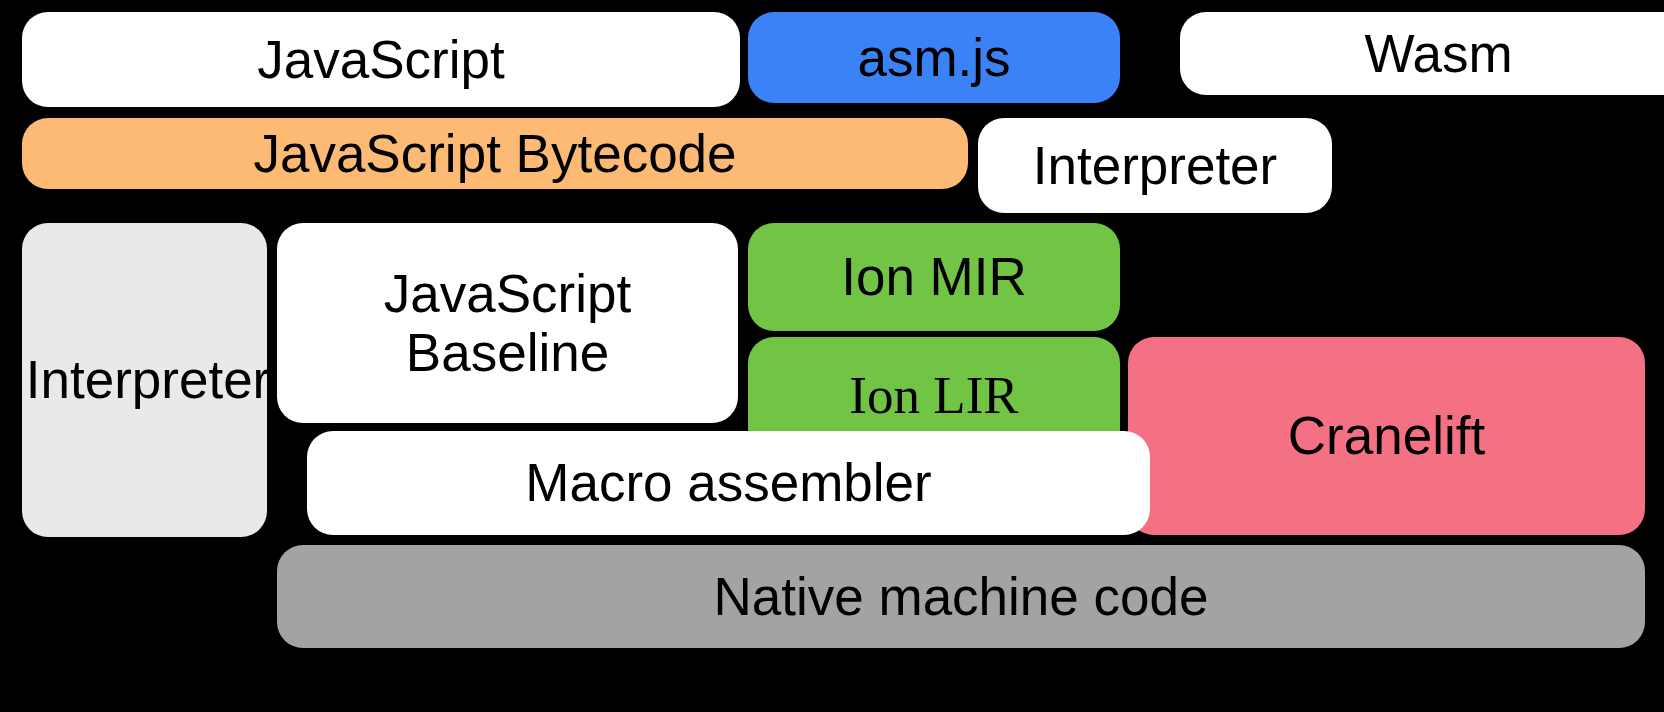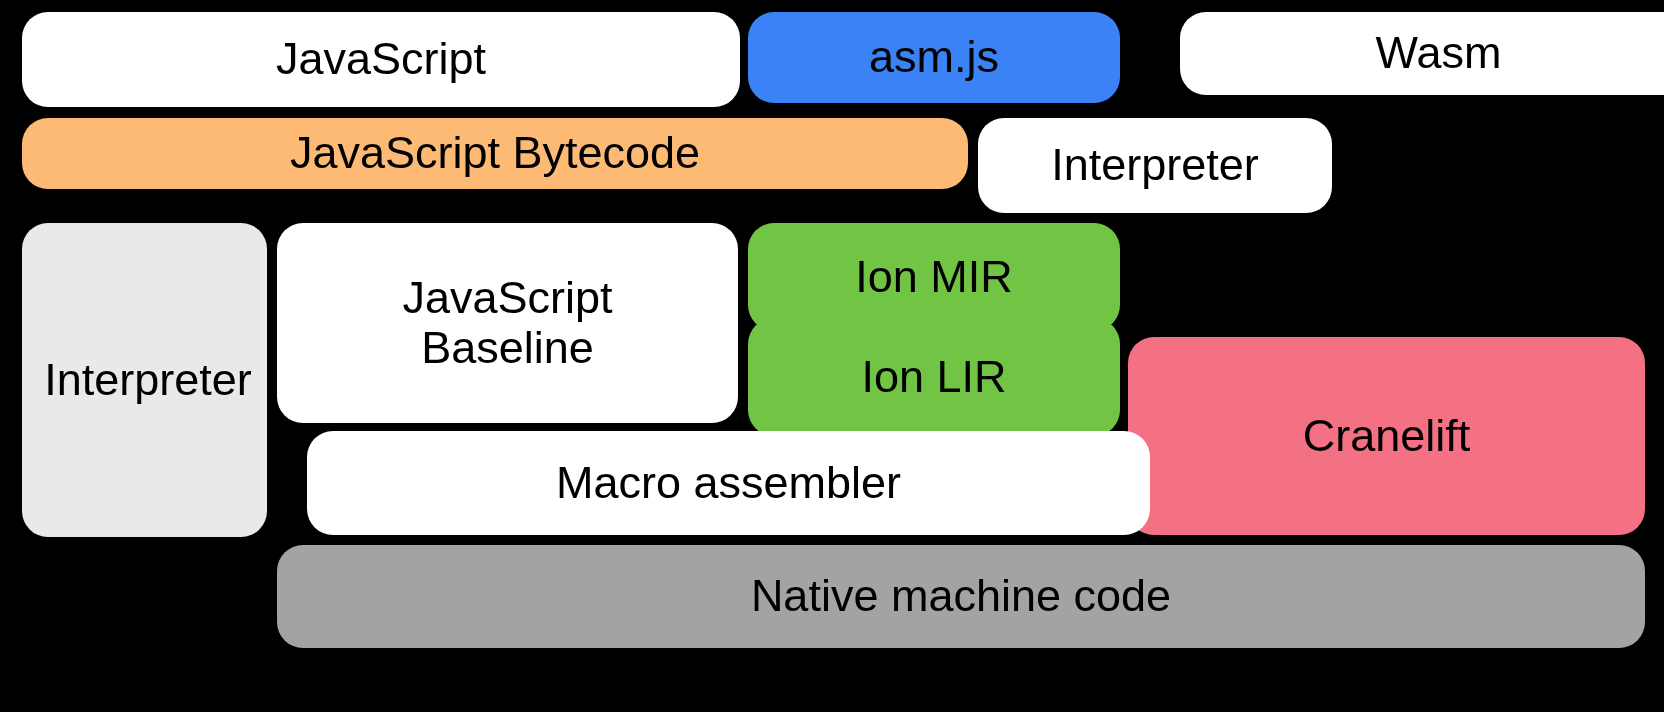--- a/index.html
+++ b/index.html
@@ -17,21 +17,21 @@
   }
   .node {
     position: absolute;
     box-sizing: border-box;
     border-radius: 26px;
     display: flex;
     align-items: center;
     justify-content: center;
     text-align: center;
     color: #000000;
-    font-size: 45px;
+    font-size: 53px;
     font-weight: 400;
     line-height: 1.12;
     letter-spacing: 0px;
     padding: 2px 10px;
     white-space: pre-line;
   }
 </style>
 </head>
 <body style="background: rgb(0, 0, 0);">
 
@@ -47,21 +47,21 @@
 
   <div class="node" style="left: 978px; top: 118px; width: 354px; height: 95px; background: rgb(255, 255, 255);">Interpreter</div>
 
   <div class="node" style="left: 22px; top: 223px; width: 245px; height: 314px; background: rgb(233, 233, 233); padding-left: 17px;">Interpreter</div>
 
   <div class="node" style="left: 277px; top: 223px; width: 461px; height: 200px; background: rgb(255, 255, 255);">JavaScript
 Baseline</div>
 
   <div class="node" style="left: 748px; top: 223px; width: 372px; height: 108px; background: rgb(114, 197, 68);">Ion MIR</div>
 
-  <div class="node" style="left: 748px; top: 318px; width: 372px; height: 118px; background: rgb(114, 197, 68);">Ion LIR</div>
+  <div class="node" style="left: 748px; top: 337px; width: 372px; height: 118px; background: rgb(114, 197, 68); font-family: Liberation Serif, serif;">Ion LIR</div>
 
   <div class="node" style="left: 1128px; top: 337px; width: 517px; height: 198px; background: rgb(244, 113, 132);">Cranelift</div>
 
   <div class="node" style="left: 277px; top: 431px; width: 843px; height: 104px; background: #ffffff; margin-left: 30px;">Macro assembler</div>
 
   <div class="node" style="left: 277px; top: 545px; width: 1368px; height: 103px; background: #a3a3a3;">Native machine code</div>
 
 </div>
 
 </body></html>

